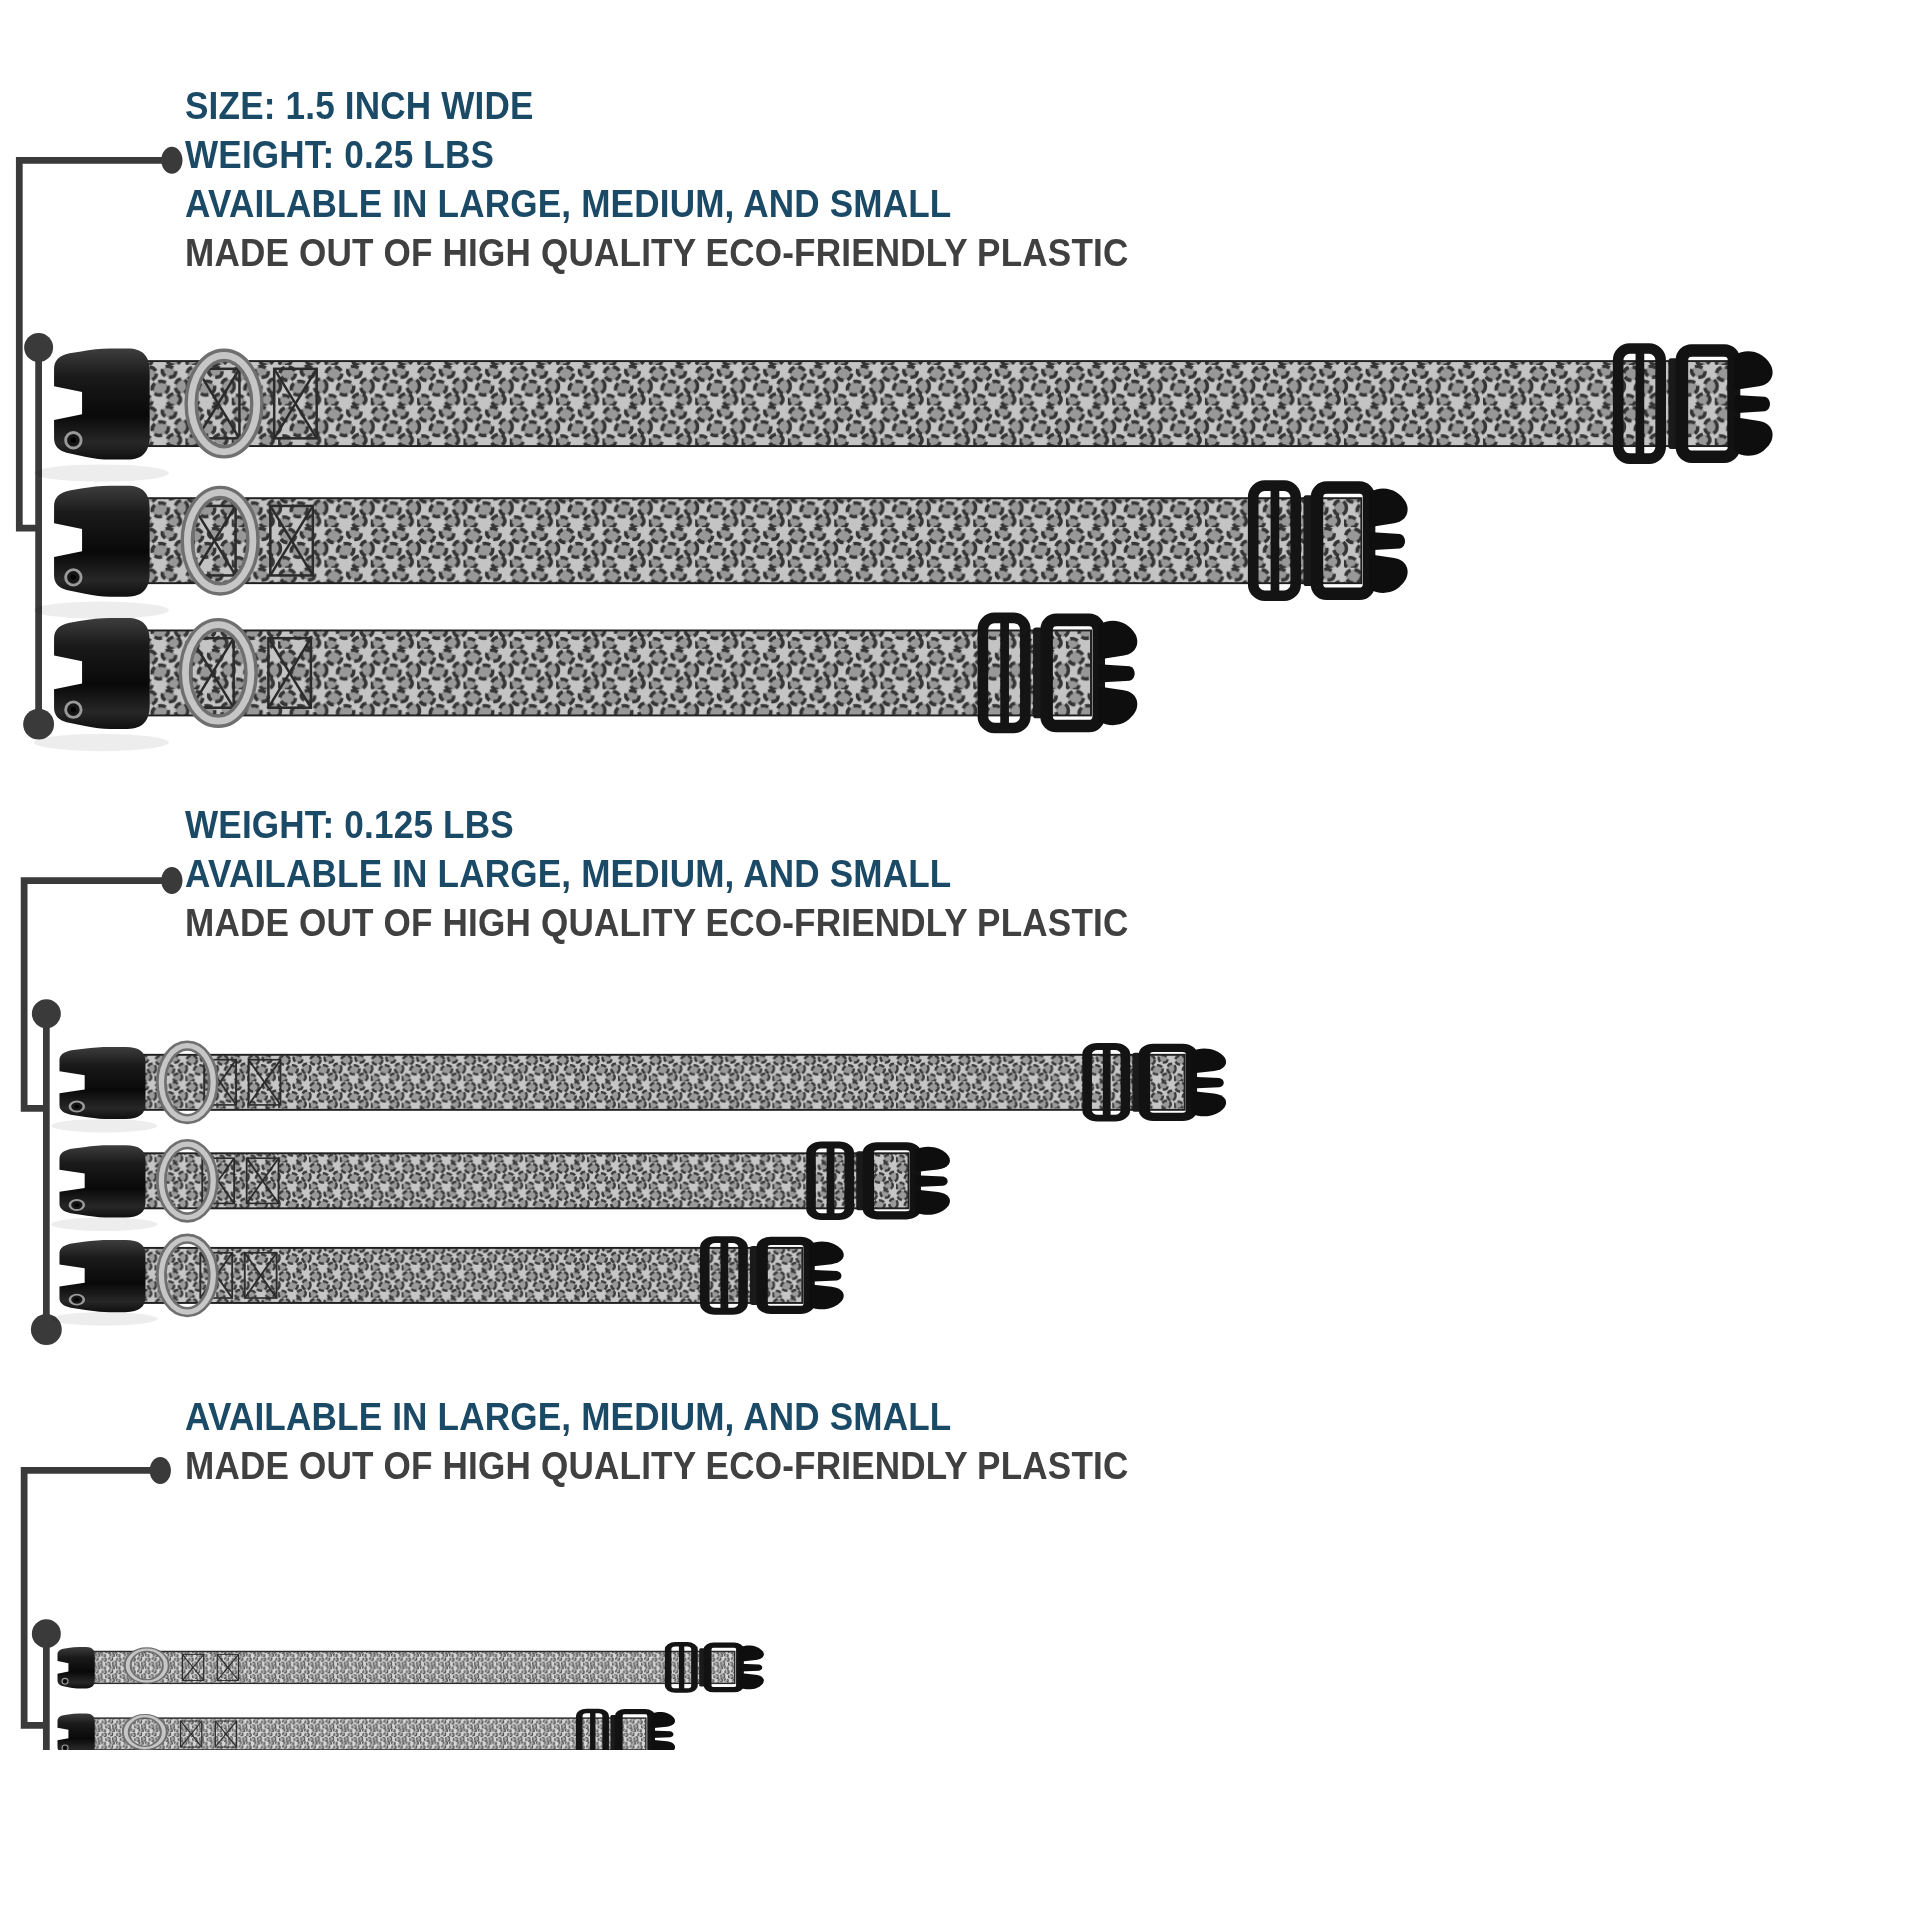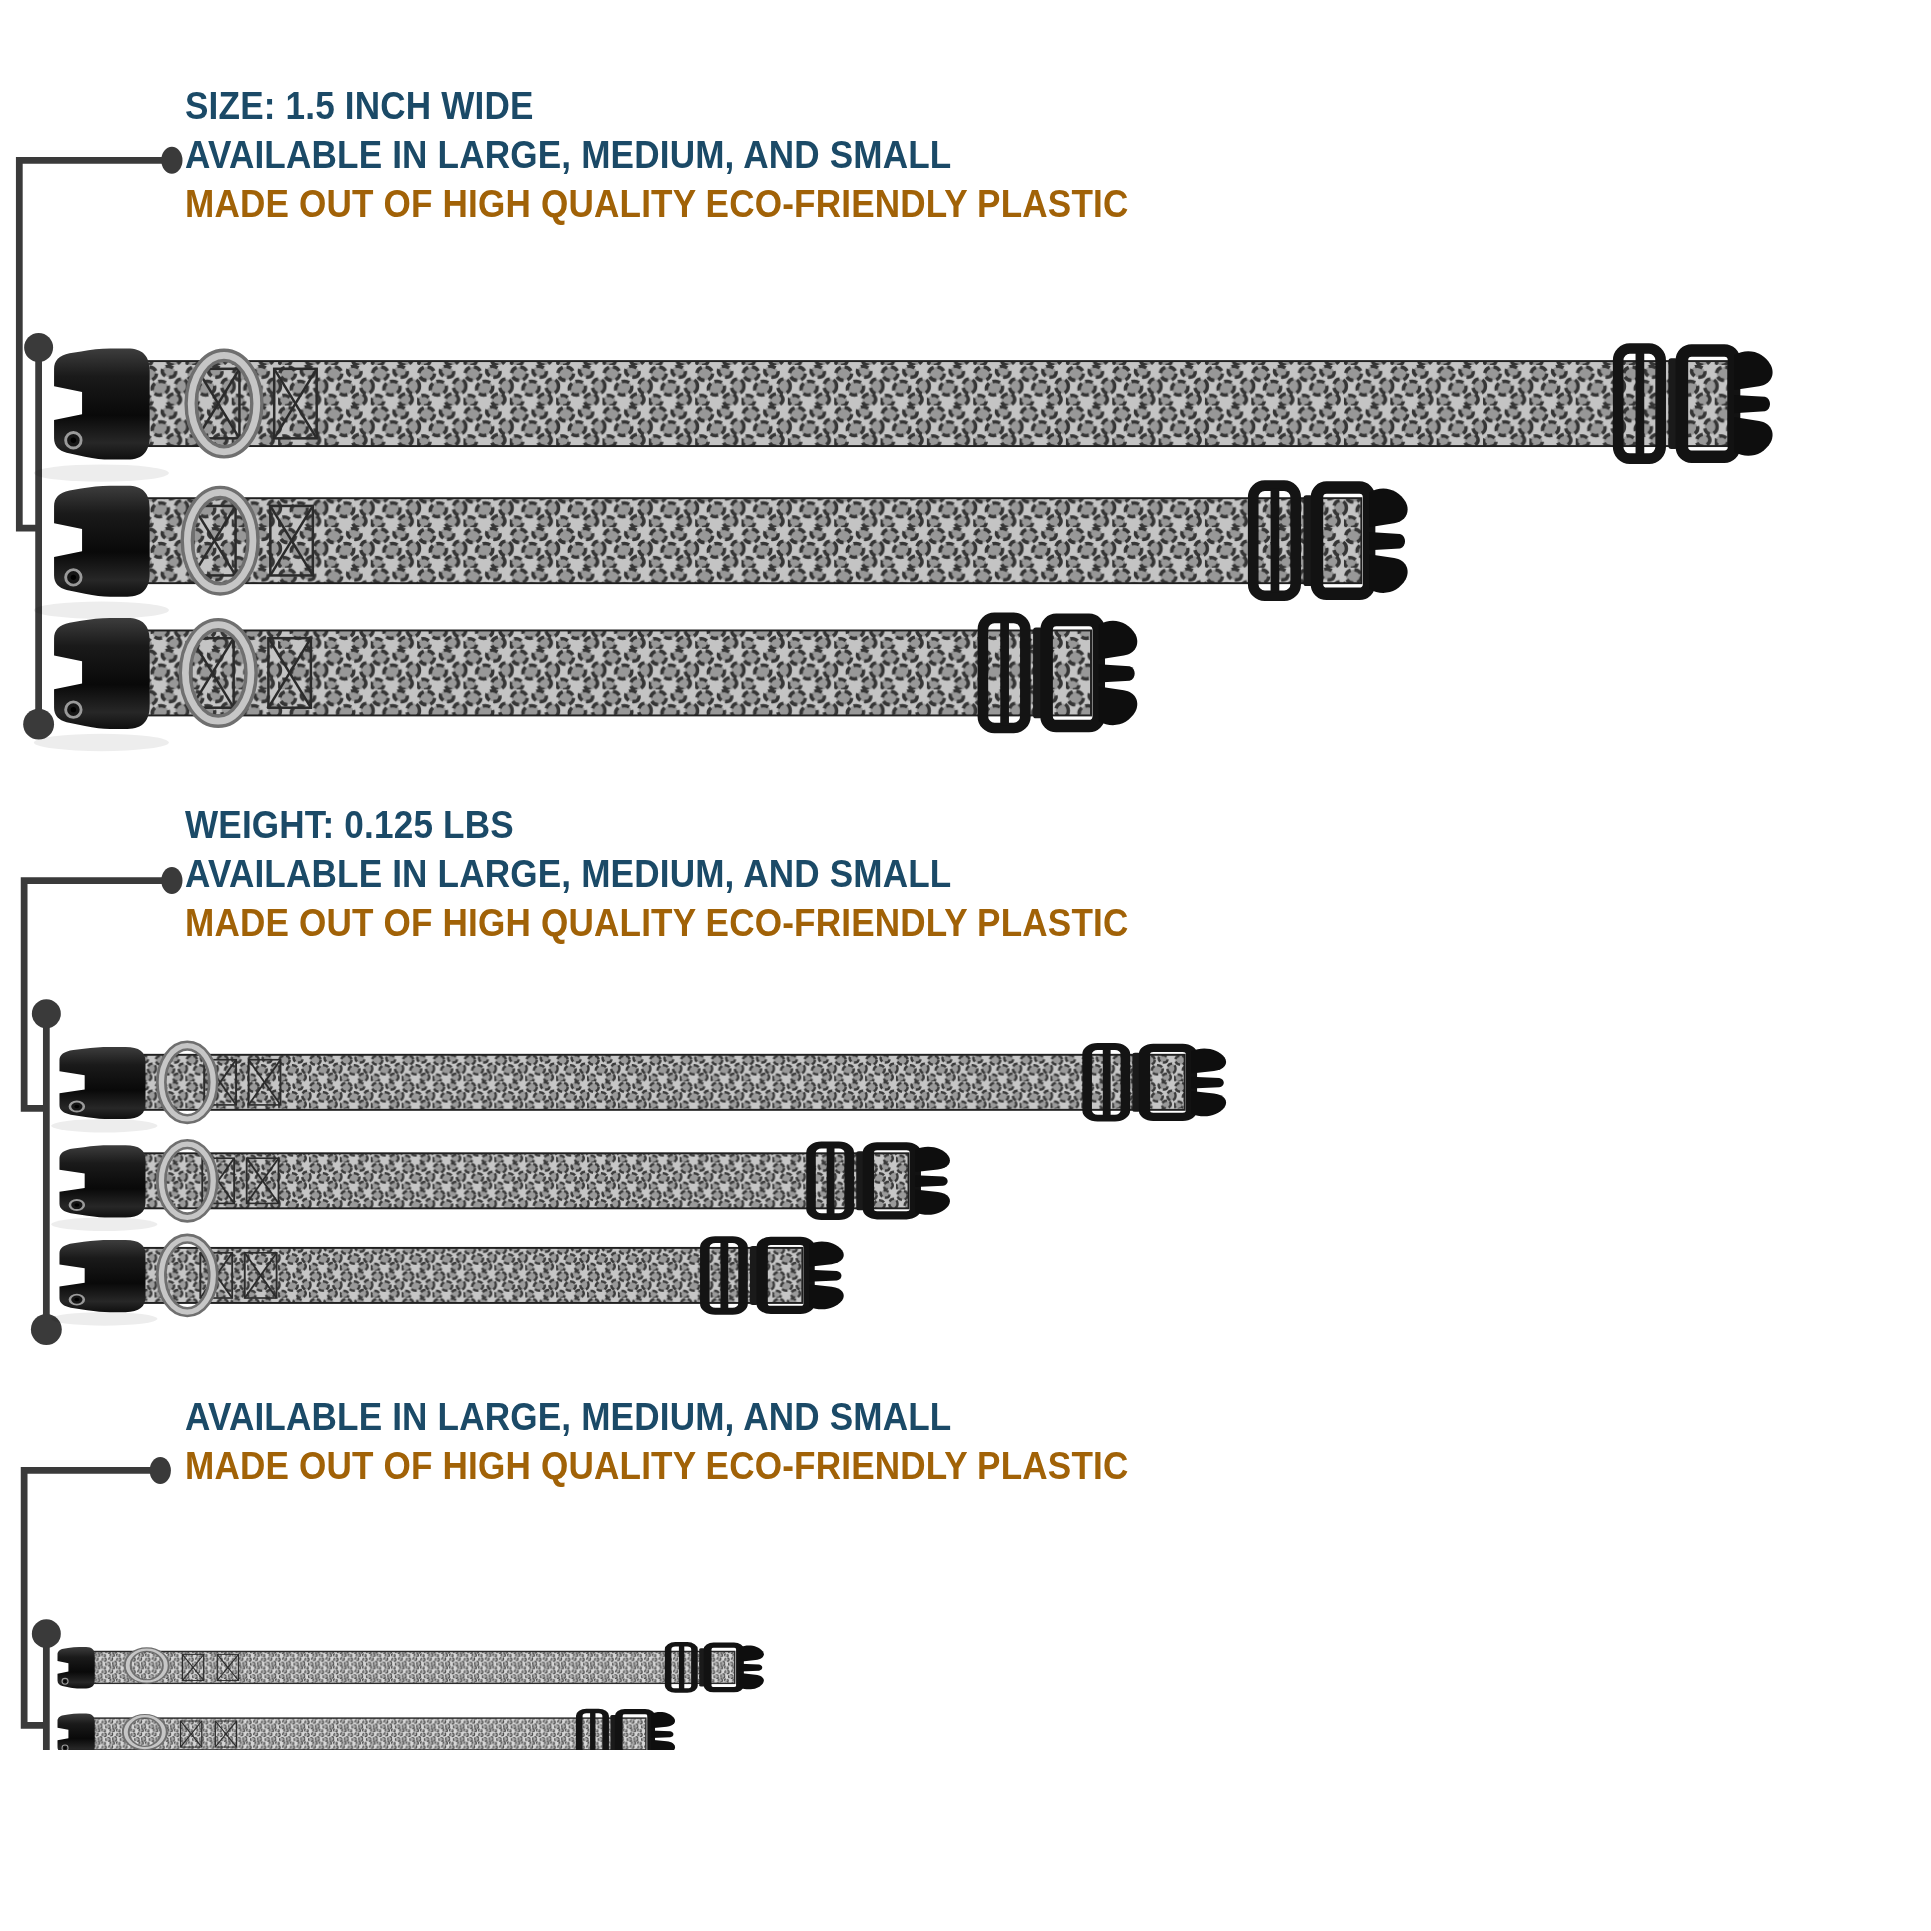--- a/index.html
+++ b/index.html
@@ -3,21 +3,21 @@
 <meta charset="utf-8">
 <style>
   html,body{margin:0;padding:0;background:#ffffff;}
   #canvas{position:relative;width:1931px;height:1750px;background:#ffffff;overflow:hidden;
           font-family:"Liberation Sans","DejaVu Sans",sans-serif;}
   #art{position:absolute;left:0;top:0;}
   .spec{position:absolute;left:185px;font-weight:700;font-size:39px;line-height:49px;white-space:nowrap;}
   .spec .ln{height:49px;}
   .spec .ln span{display:inline-block;transform:scaleX(.9);transform-origin:0 50%;letter-spacing:0.2px;}
   .navy{color:#1b4a67;}
-  .blue{color:#a16207;}
+  .blue{color:#404040;}
 </style>
 </head>
 <body>
 
 <div id="canvas">
 
 <svg id="art" width="1931" height="1931" viewBox="0 0 2000 2000">
   <defs>
 
     <pattern id="leoL" width="48" height="42" patternUnits="userSpaceOnUse">
@@ -196,20 +196,21 @@
     <use href="#stitchx" transform="translate(196,1861) scale(0.5,0.375)"></use>
     <use href="#stitchx" transform="translate(232,1861) scale(0.5,0.375)"></use>
     <use href="#dring" transform="translate(148,1859) scale(0.58,0.33)"></use>
     <use href="#fbuckle" transform="translate(58,1840) scale(0.39,0.375)"></use>
     <use href="#mbuckle" transform="translate(530,1861) scale(0.62,0.42)"></use>
   </g>
 </svg>
 
 <div class="spec" style="top:81px">
   <div class="ln navy"><span>SIZE: 1.5 INCH WIDE</span></div>
+  <div class="ln navy"><span>WEIGHT: 0.25 LBS</span></div>
   <div class="ln navy"><span>AVAILABLE IN LARGE, MEDIUM, AND SMALL</span></div>
   <div class="ln blue"><span>MADE OUT OF HIGH QUALITY ECO-FRIENDLY PLASTIC</span></div>
 </div>
 
 <div class="spec" style="top:800px">
   <div class="ln navy"><span>WEIGHT: 0.125 LBS</span></div>
   <div class="ln navy"><span>AVAILABLE IN LARGE, MEDIUM, AND SMALL</span></div>
   <div class="ln blue"><span>MADE OUT OF HIGH QUALITY ECO-FRIENDLY PLASTIC</span></div>
 </div>
 

